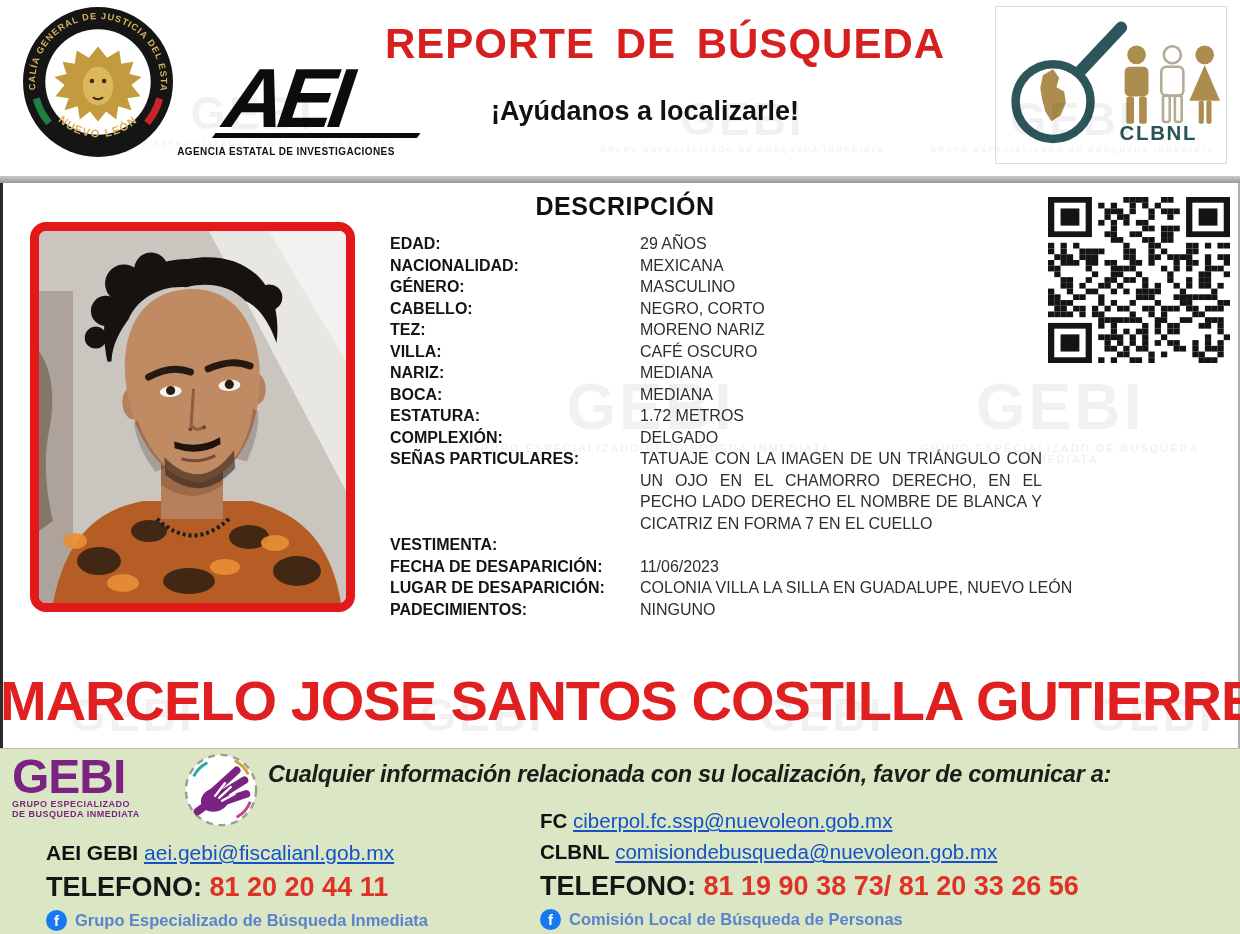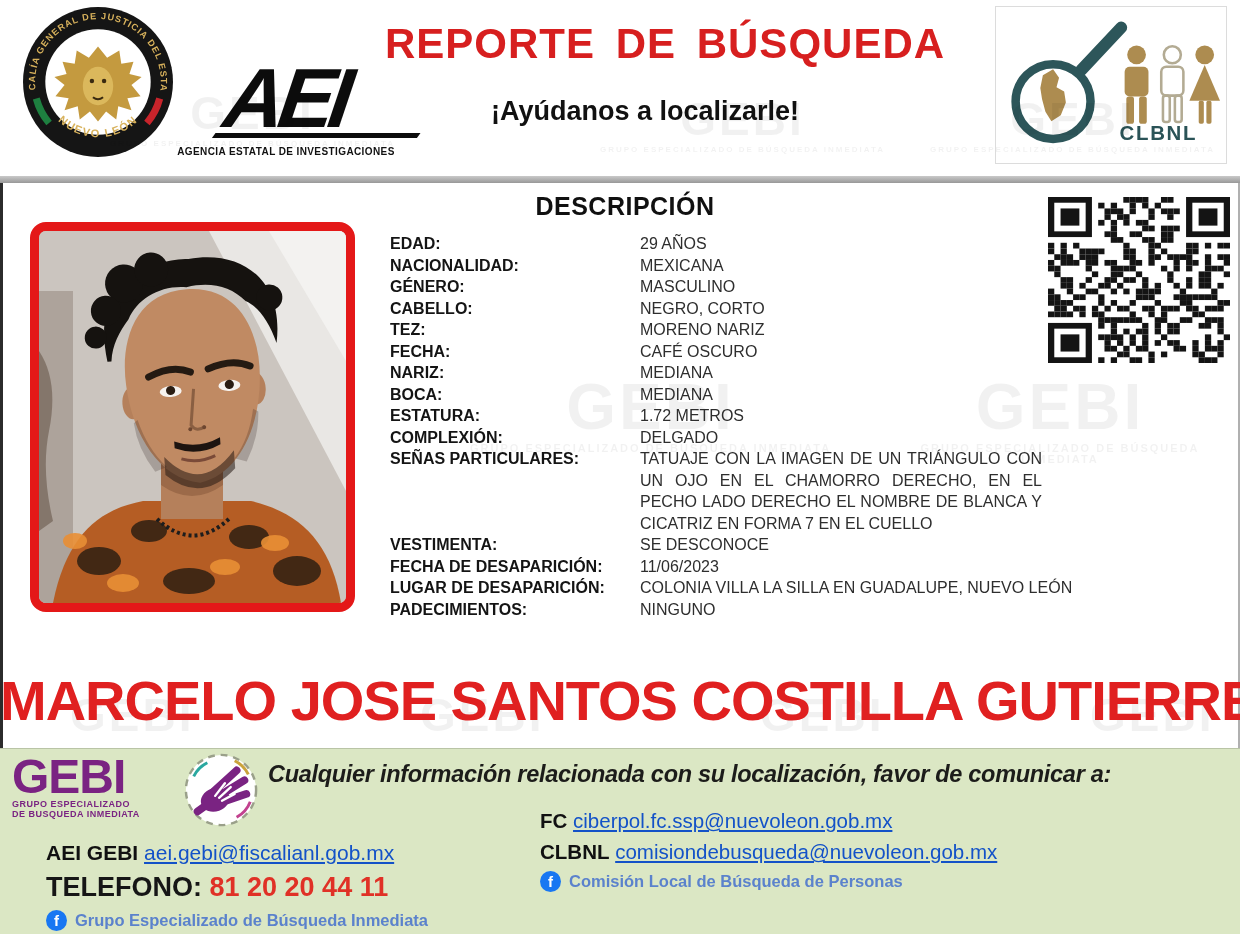--- a/index.html
+++ b/index.html
@@ -244,21 +244,21 @@
         </div>
       <div class="frow">
           <div class="flabel">CABELLO:</div>
           <div class="fvalue">NEGRO, CORTO</div>
         </div>
       <div class="frow">
           <div class="flabel">TEZ:</div>
           <div class="fvalue">MORENO NARIZ</div>
         </div>
       <div class="frow">
-          <div class="flabel">FECHA:</div>
+          <div class="flabel">VILLA:</div>
           <div class="fvalue">CAFÉ OSCURO</div>
         </div>
       <div class="frow">
           <div class="flabel">NARIZ:</div>
           <div class="fvalue">MEDIANA</div>
         </div>
       <div class="frow">
           <div class="flabel">BOCA:</div>
           <div class="fvalue">MEDIANA</div>
         </div>
@@ -269,21 +269,20 @@
       <div class="frow">
           <div class="flabel">COMPLEXIÓN:</div>
           <div class="fvalue">DELGADO</div>
         </div>
       <div class="frow">
           <div class="flabel">SEÑAS PARTICULARES:</div>
           <div class="fvalue justify">TATUAJE CON LA IMAGEN DE UN TRIÁNGULO CON UN OJO EN EL CHAMORRO DERECHO, EN EL PECHO LADO DERECHO EL NOMBRE DE BLANCA Y CICATRIZ EN FORMA 7 EN EL CUELLO</div>
         </div>
       <div class="frow">
           <div class="flabel">VESTIMENTA:</div>
-          <div class="fvalue">SE DESCONOCE</div>
         </div>
       <div class="frow">
           <div class="flabel">FECHA DE DESAPARICIÓN:</div>
           <div class="fvalue">11/06/2023</div>
         </div>
       <div class="frow">
           <div class="flabel">LUGAR DE DESAPARICIÓN:</div>
           <div class="fvalue" style="white-space:nowrap">COLONIA VILLA LA SILLA EN GUADALUPE, NUEVO LEÓN</div>
         </div>
       <div class="frow">
@@ -651,20 +650,24 @@
 
     <div class="contact-right">
       <div class="line email-line">
         <span class="org">FC</span>
         <a class="email">ciberpol.fc.ssp@nuevoleon.gob.mx</a>
       </div>
       <div class="line email-line">
         <span class="org">CLBNL</span>
         <a class="email">comisiondebusqueda@nuevoleon.gob.mx</a>
       </div>
+      <div class="line phone-line">
+        <span class="tel-label">TELEFONO:</span>
+        <span class="tel-num">81 19 90 38 73/ 81 20 33 26 56</span>
+      </div>
       <div class="line fb-line">
         <span class="fb-icon">f</span>
         <span class="fb-text">Comisión Local de Búsqueda de Personas</span>
       </div>
     </div>
 
   </footer>
 </div>
 
 </body></html>

